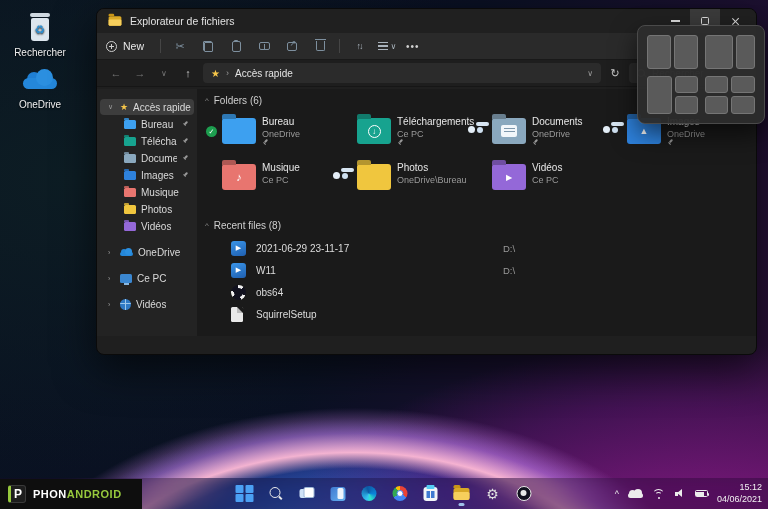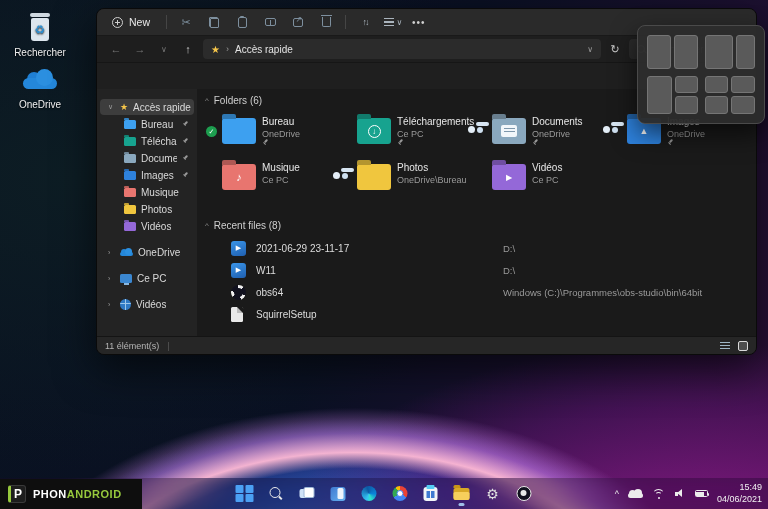--- a/index.html
+++ b/index.html
@@ -40,21 +40,21 @@
   .controls { position:absolute; right:6px; top:0; height:24px; display:flex; }
   .ctl { width:30px; height:24px; display:flex; align-items:center; justify-content:center; }
   .ctl.max { background:#3a3a3a; }
   .ctl .bar { width:9px; height:1.5px; background:#dcdcdc; }
   .ctl .box { width:8px; height:8px; border:1.2px solid #dcdcdc; border-radius:1.5px; }
   .ctl .x { position:relative; width:9px; height:9px; }
   .ctl .x::before,.ctl .x::after { content:""; position:absolute; left:4px; top:0; width:1.3px; height:9px; background:#dcdcdc; }
   .ctl .x::before { transform:rotate(45deg);} .ctl .x::after { transform:rotate(-45deg);}
 
   
-  .cmdbar { height:27px; display:flex; align-items:center; background:#2a2a2a; padding:0 9px; gap:10px;
+  .cmdbar { height:27px; display:flex; align-items:center; background:#2a2a2a; padding:0 3px; gap:10px;
     border-bottom:1px solid #191919; }
   .newbtn { display:flex; align-items:center; gap:6px; font-size:10.5px; color:#e8e8e8; padding:3px 6px; border-radius:4px; }
   .plus { width:11px; height:11px; border:1.2px solid #cfcfcf; border-radius:50%; position:relative; }
   .plus::before,.plus::after { content:""; position:absolute; background:#cfcfcf; }
   .plus::before { left:2.4px; top:4.2px; width:4.8px; height:1.1px; }
   .plus::after { left:4.2px; top:2.4px; width:1.1px; height:4.8px; }
   .vsep { width:1px; height:14px; background:#454545; }
   .cico { width:18px; height:16px; display:flex; align-items:center; justify-content:center; color:#7d8f9e; font-size:11px; }
   .r2 { position:relative; width:10px; height:11px; }
   .r2::before { content:""; position:absolute; left:0; top:0; width:7px; height:8px; border:1.1px solid #7d8f9e; border-radius:1px; }
@@ -252,20 +252,35 @@
   <div class="dicon" style="left:8px; top:62px;">
     <div class="art">
         <span class="cloud">
           <span class="base"></span>
         </span>
       </div>
     <div>OneDrive</div>
   </div>
 
   <div class="win">
+    <div class="titlebar">
+      <span class="tfold" style="transform:scale(.8);"></span>
+      <span class="title">Explorateur de fichiers</span>
+      <div class="controls">
+        <div class="ctl">
+            <span class="bar"></span>
+          </div>
+        <div class="ctl max">
+            <span class="box"></span>
+          </div>
+        <div class="ctl">
+            <span class="x"></span>
+          </div>
+      </div>
+    </div>
 
     <div class="cmdbar">
       <div class="newbtn">
         <span class="plus"></span>
         <span>New</span>
       </div>
       <span class="vsep"></span>
       <span class="cico">✂</span>
       <span class="cico">
           <span class="r2"></span>
@@ -465,42 +480,29 @@
             <span class="floc">D:\</span>
           </div>
           <div class="frow">
             <span class="fico vfile">▶</span>
             <span class="fname">W11</span>
             <span class="floc">D:\</span>
           </div>
           <div class="frow">
             <span class="fico obsi"></span>
             <span class="fname">obs64</span>
-            <span class="floc">Windows (C:)\Programmes\obs-studio\bin\64bit</span>
           </div>
           <div class="frow">
             <span class="fico dfile"></span>
             <span class="fname">SquirrelSetup</span>
           </div>
         </div>
       </div>
     </div>
 
-    <div class="statusbar">
-      <span>11 élément(s)</span>
-      <span class="div">|</span>
-      <span class="sb-icons">
-        <span class="sbi1">
-            <i></i>
-            <i></i>
-            <i></i>
-          </span>
-        <span class="sbi2"></span>
-      </span>
-    </div>
   </div>
 
   <div class="flyout">
     <div class="snap a">
         <i></i>
         <i></i>
       </div>
     <div class="snap b">
         <i></i>
         <i></i>
@@ -562,21 +564,21 @@
           <i></i>
         </span>
       <span class="trwifi">
           <b class="o"></b>
           <b class="i2"></b>
           <u></u>
         </span>
       <span class="trvol"></span>
       <span class="trbat"></span>
       <span class="clock">
-        <div>15:49</div>
+        <div>15:12</div>
         <div>04/06/2021</div>
       </span>
     </div>
   </div>
 
   <div class="wm">
     <span class="lg">P</span>
     <span class="txt"><span>PHON</span><span class="gr">ANDROID</span></span>
   </div>
 

